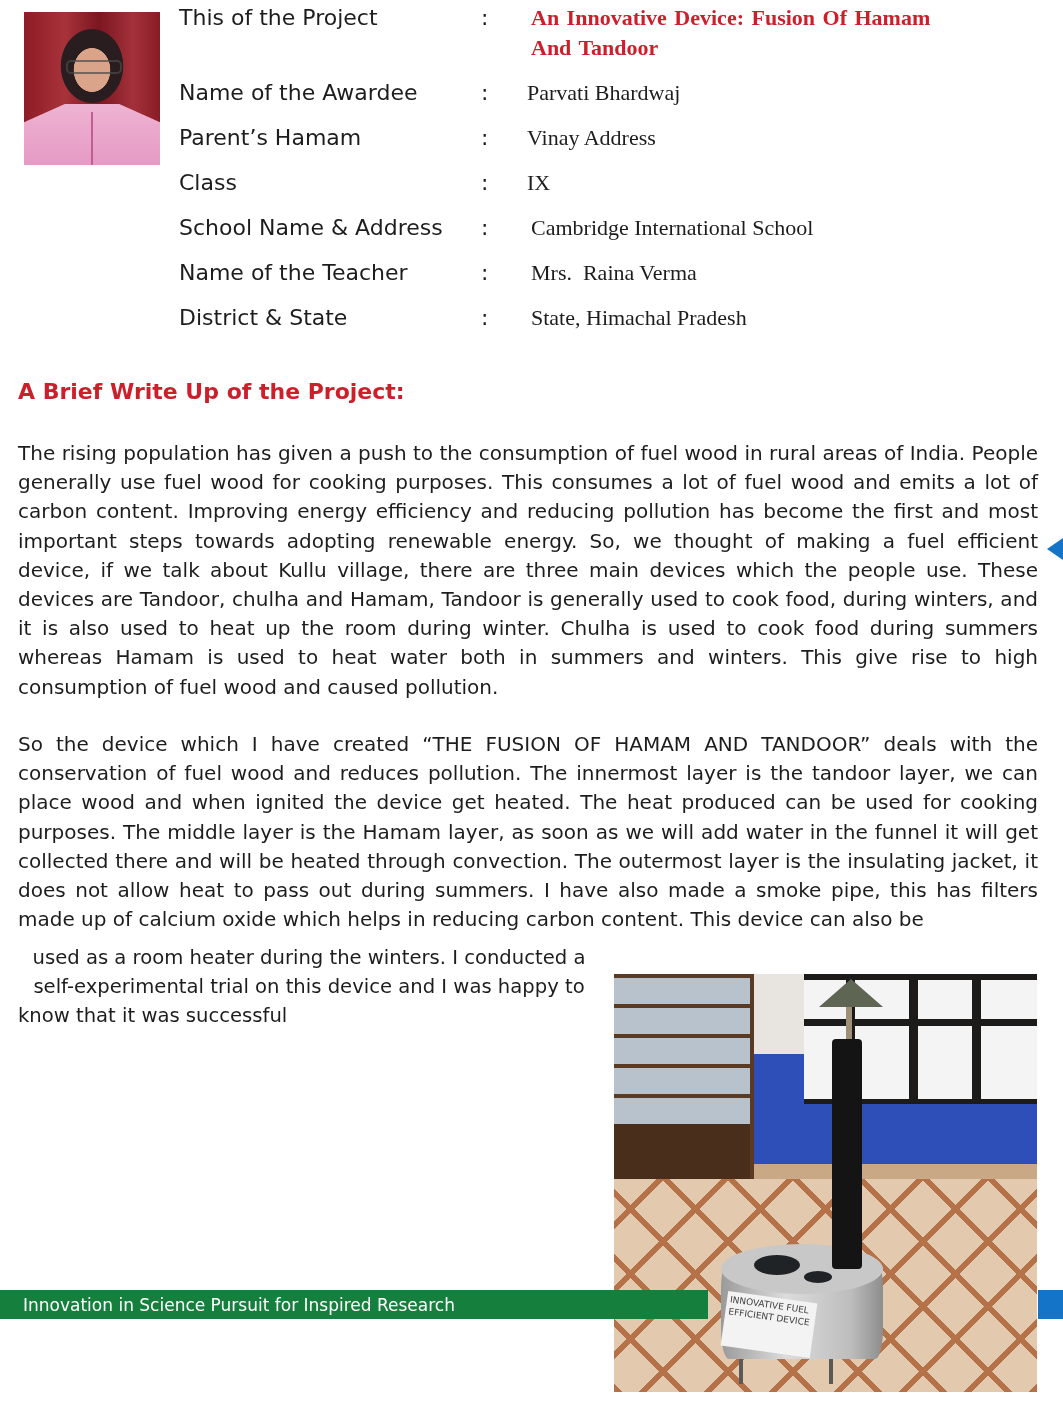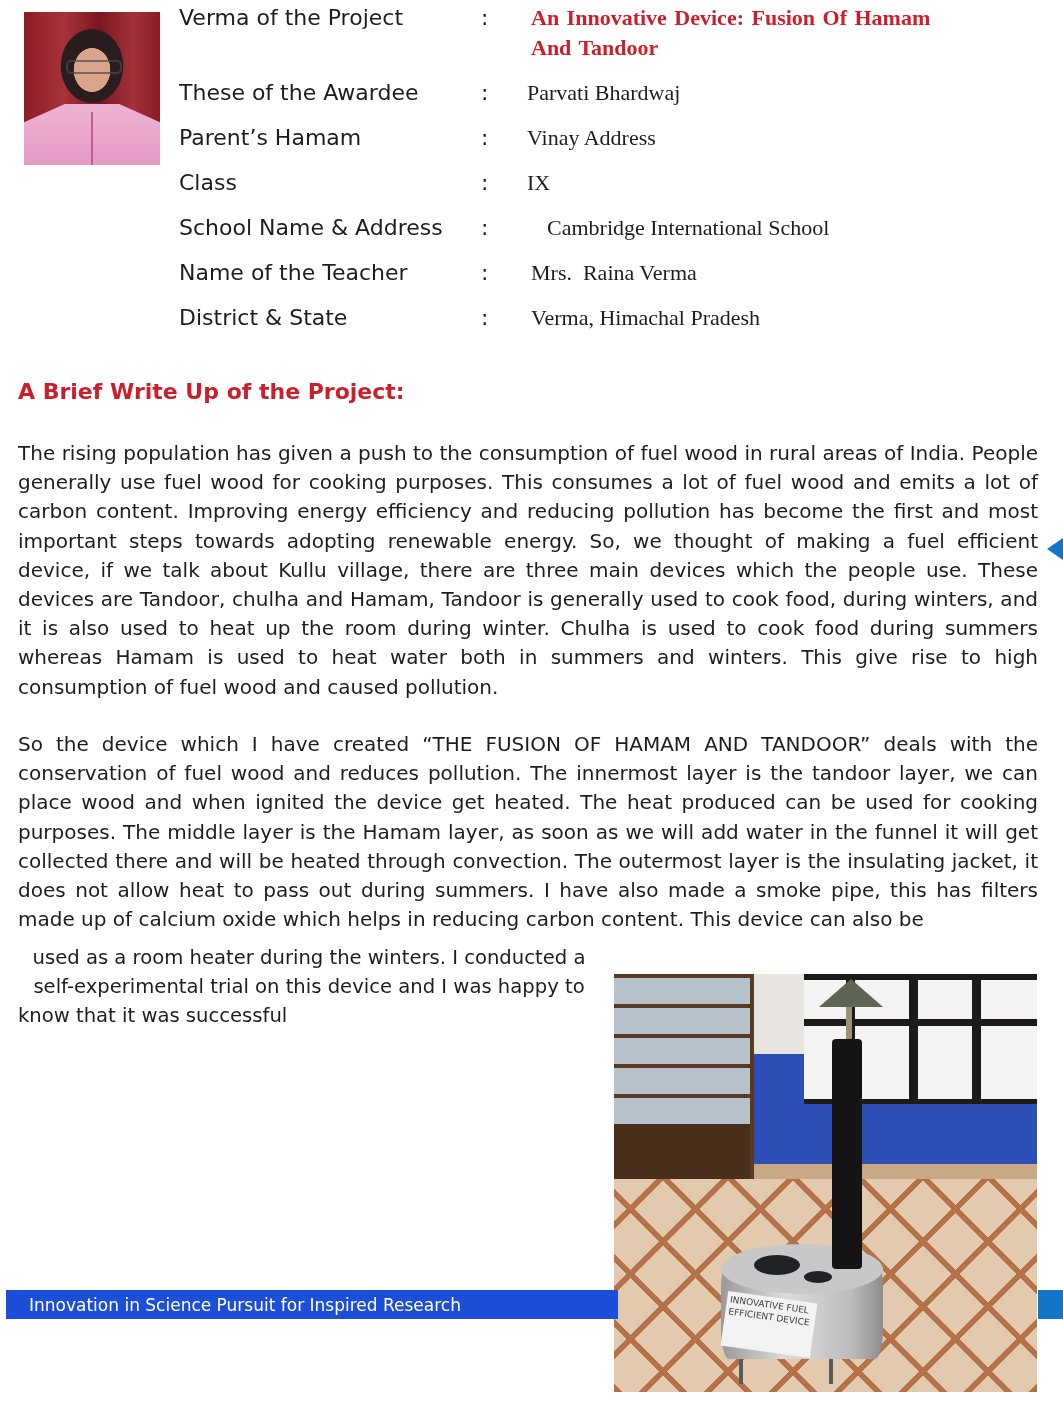--- a/index.html
+++ b/index.html
@@ -139,24 +139,23 @@
       border-top: 11px solid transparent;
       border-bottom: 11px solid transparent;
       border-right: 16px solid #1474c8;
     }
 
     
     .footer-band {
       position: absolute;
       left: 0;
       top: 1290px;
-      width: 612px;
+      width: 708px;
       height: 29px;
-      background: #1d4ed8;
-      margin-left: 6px;
+      background: #15803d;
     }
     .footer-band span {
       position: absolute;
       left: 23px;
       top: 4px;
       color: #ffffff;
       font-size: 17px;
       line-height: 22px;
     }
     .footer-band-right {
@@ -294,53 +293,53 @@
 <body>
 
 <div class="portrait">
   <div class="hoodie"></div>
   <div class="zip"></div>
   <div class="glasses"></div>
 </div>
 
 <div class="info">
   <div class="row" style="top:3px;">
-    <span class="label">Verma of the Project</span>
+    <span class="label">This of the Project</span>
     <span class="colon">:</span>
     <span class="value title">An  Innovative  Device: Fusion Of Hamam  And Tandoor</span>
   </div>
   <div class="row" style="top:78px;">
-    <span class="label">These of the Awardee</span>
+    <span class="label">Name of the Awardee</span>
     <span class="colon">:</span>
     <span class="value">Parvati Bhardwaj</span>
   </div>
   <div class="row" style="top:123px;">
     <span class="label">Parent’s Hamam</span>
     <span class="colon">:</span>
     <span class="value">Vinay Address</span>
   </div>
   <div class="row" style="top:168px;">
     <span class="label">Class</span>
     <span class="colon">:</span>
     <span class="value">IX</span>
   </div>
   <div class="row" style="top:213px;">
     <span class="label">School Name &amp; Address</span>
     <span class="colon">:</span>
-    <span class="value" style="left:368px;text-align:right;">Cambridge International School</span>
+    <span class="value" style="left:352px;text-align:right;">Cambridge International School</span>
   </div>
   <div class="row" style="top:258px;">
     <span class="label">Name of the Teacher</span>
     <span class="colon">:</span>
     <span class="value" style="left:352px; white-space:pre;text-align:right;">Mrs.  Raina Verma</span>
   </div>
   <div class="row" style="top:303px;">
     <span class="label">District &amp; State</span>
     <span class="colon">:</span>
-    <span class="value" style="left:352px;">Verma, Himachal Pradesh</span>
+    <span class="value" style="left:352px;">State, Himachal Pradesh</span>
   </div>
 </div>
 
 <h2 class="section-heading">A Brief Write Up of the Project:</h2>
 <p class="para para1">The rising population has given a push to the consumption of fuel wood in rural areas of India. People generally use fuel wood for cooking purposes. This consumes a lot of fuel wood and emits a lot of carbon content. Improving energy efficiency and reducing pollution has become the first and most important steps towards adopting renewable energy. So, we thought of making a fuel efficient device, if we talk about Kullu village, there are three main devices which the people use. These devices are Tandoor, chulha and Hamam, Tandoor is generally used to cook food, during winters, and it is also used to heat up the room during winter. Chulha is used to cook food during summers whereas Hamam is used to heat water both in summers and winters. This give rise to high consumption of fuel wood and caused pollution.</p>
 <p class="para para2">So the device which I have created “THE FUSION OF HAMAM AND TANDOOR” deals with the conservation of fuel wood and reduces pollution. The innermost layer is the tandoor layer, we can place wood and when ignited the device get heated. The heat produced can be used for cooking purposes. The middle layer is the Hamam layer, as soon as we will add water in the funnel it will get collected there and will be heated through convection. The outermost layer is the insulating jacket, it does not allow heat to pass out during summers. I have also made a smoke pipe, this has filters made up of calcium oxide which helps in reducing carbon content. This device can also be</p>
 <p class="para para3">used as a room heater during the winters. I conducted a self-experimental trial on this device and I was happy to know that it was successful</p>
 
 <div class="edge-marker"></div>
 

